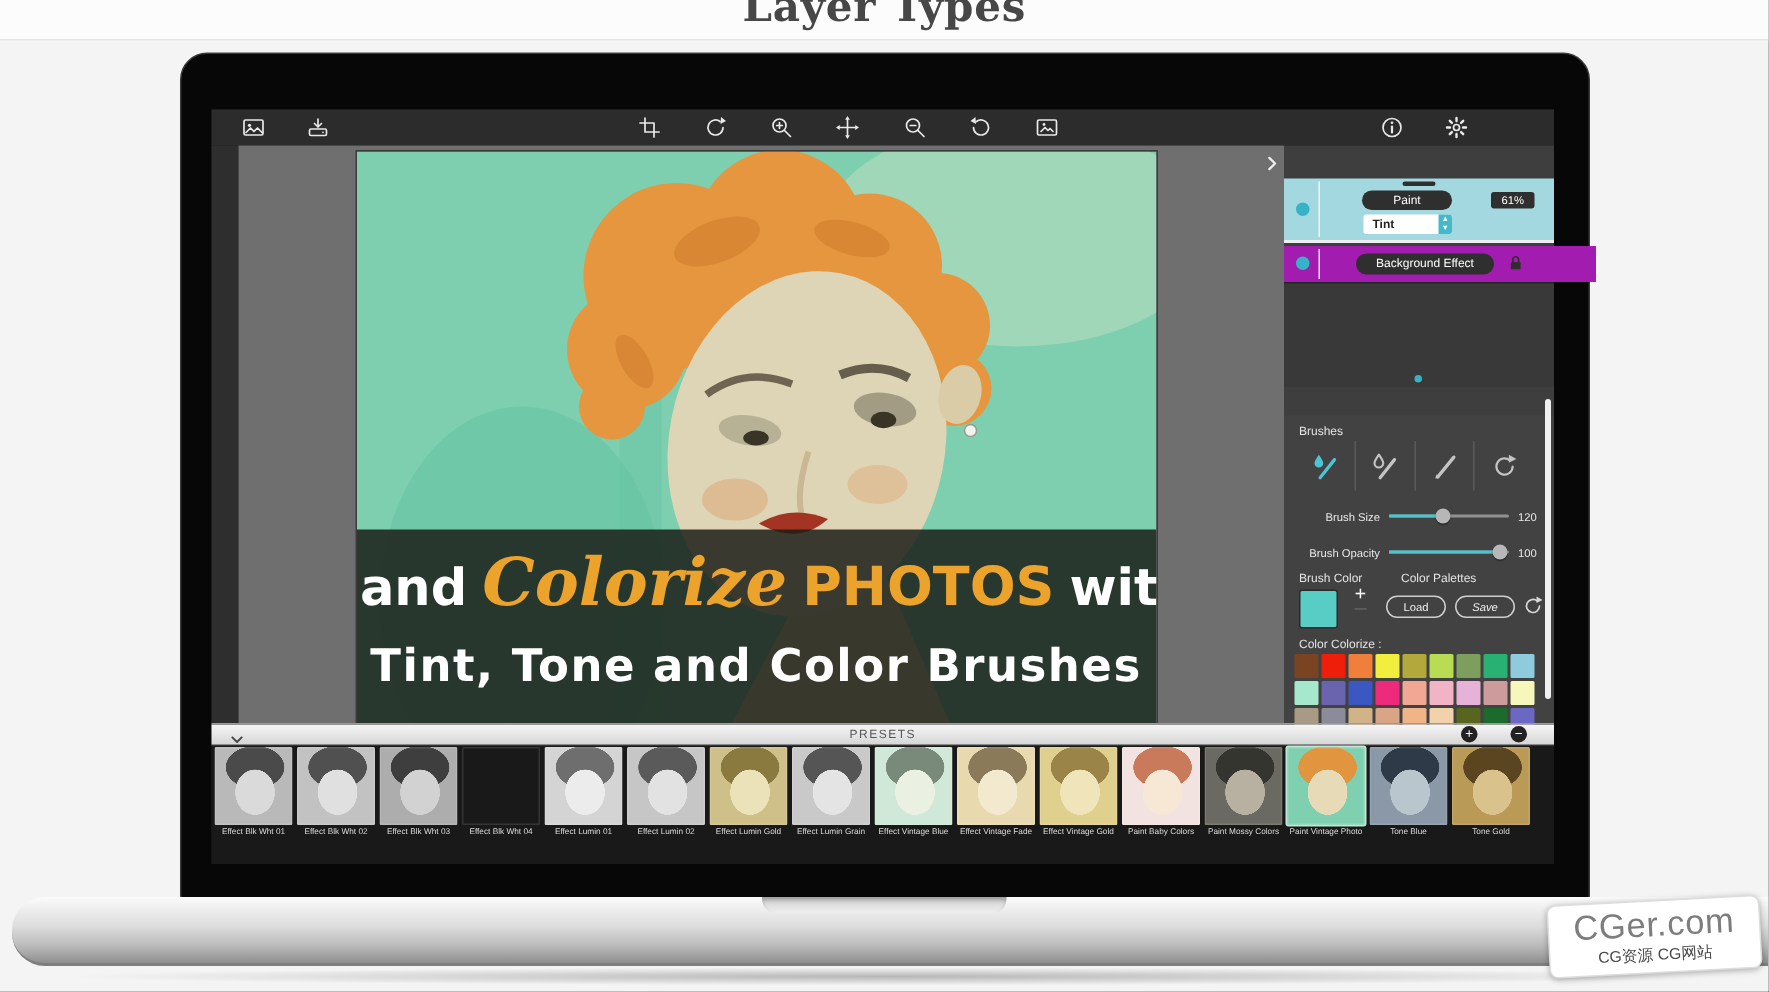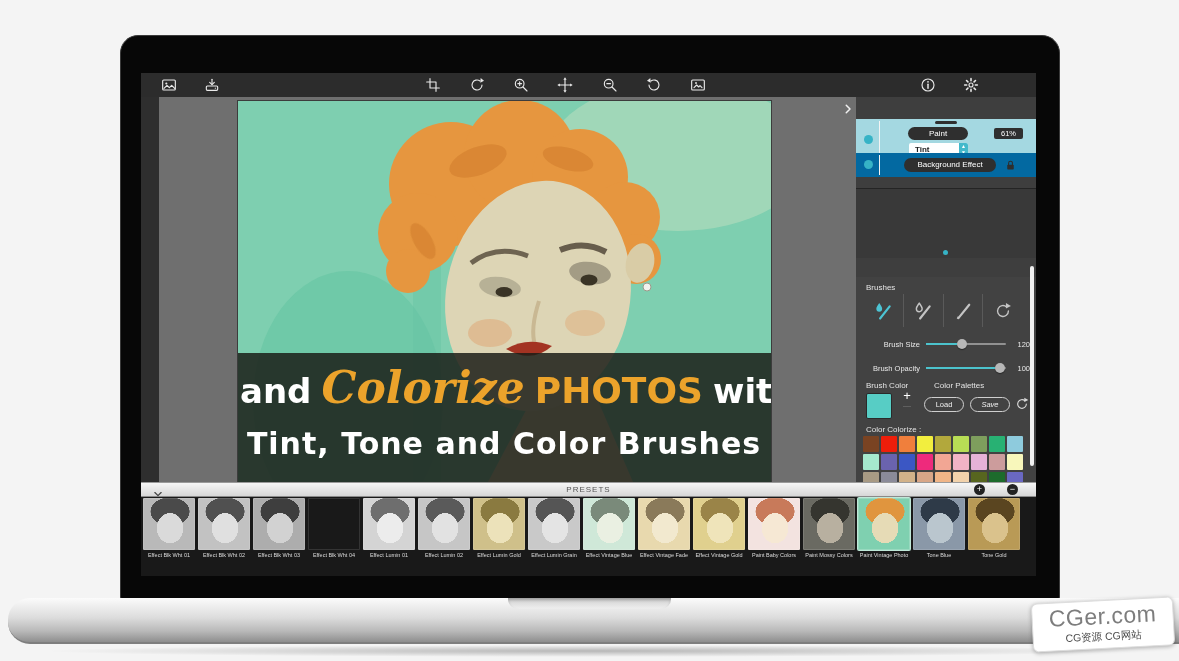--- a/index.html
+++ b/index.html
@@ -37,21 +37,21 @@
   .collapse { position:absolute; left:683px; top:6px; width:12px; height:12px; color:#f0f0f0; }
   .photo { position:absolute; left:79px; top:4px; width:533px; height:381px; outline:1px solid #3c3c3c; }
 
   
   .panel { position:absolute; left:715px; top:0; width:180px; height:385px; background:#3e3e3e; color:#e8e8e8; }
   .lheader { position:absolute; left:0; top:0; width:180px; height:22px; background:#232323; display:flex; align-items:center; }
   .lheader .ltitle { font-size:9px; font-weight:bold; letter-spacing:.5px; margin-left:10px; color:#f0f0f0; }
   .lheader .hicons { position:absolute; right:8px; display:flex; gap:13px; }
   .lheader .hicons .tbtn { width:12px; height:12px; }
   .lrow1 { position:absolute; left:0; top:22px; width:180px; height:43px; background:#a4d8e1; border-bottom:2px solid #efefef; }
-  .lrow2 { position:absolute; left:0; top:56px; width:180px; height:24px; background:#0369a1; }
+  .lrow2 { position:absolute; left:0; top:67px; width:208px; height:24px; background:#a21caf; }
   .vdot { position:absolute; left:8px; width:9px; height:9px; border-radius:50%; background:#36b3c6; }
   .vsep { position:absolute; left:23px; top:2px; bottom:2px; width:1px; background:#f4f4f4; }
   .minislider { position:absolute; left:79px; top:2px; width:22px; height:3px; background:#2f2f2f; border-radius:2px; }
   .pill { position:absolute; background:#2f2f2f; color:#fff; font-size:8px; border-radius:8px; text-align:center; line-height:13px; }
   .pill-paint { left:52px; top:8px; width:60px; height:13px; }
   .badge-op { position:absolute; left:138px; top:9px; width:29px; height:11px; background:#2f2f2f; color:#fff; font-size:7.5px; text-align:center; line-height:11px; border-radius:2px; }
   .sel-mode { position:absolute; left:53px; top:24px; width:59px; height:13px; background:#fff; border-radius:2px; font-size:8px; font-weight:bold; color:#222; line-height:13px; padding-left:6px; }
   .sel-arrow { position:absolute; right:0; top:0; width:9px; height:13px; background:#43b9cb; border-radius:0 2px 2px 0; color:#fff; font-size:5px; line-height:6px; text-align:center; }
   .pill-bg { left:48px; top:5px; width:92px; height:14px; line-height:14px; border-radius:9px; }
   .lockw { position:absolute; left:148px; top:5px; width:13px; height:13px; color:#2e2e2e; }
@@ -63,21 +63,21 @@
   .brushrow { position:absolute; left:8px; top:17px; width:158px; height:33px; display:flex; }
   .bcell { flex:1; display:flex; align-items:center; justify-content:center; border-right:1px solid #5a5a5a; color:#c4c4c4; }
   .bcell:last-child { border-right:none; }
   .bcell.active { color:#4cc4d4; }
   .bcell .ic { width:20px; height:20px; }
   .srow { position:absolute; left:8px; width:166px; height:14px; display:flex; align-items:center; gap:6px; }
   .srow .sl { width:56px; font-size:7.5px; color:#e8e8e8; text-align:right; }
   .strack { flex:1; height:2px; background:#919191; position:relative; border-radius:1px; }
   .sfill { position:absolute; left:0; top:0; height:2px; background:#4cc3cd; }
   .sthumb { position:absolute; top:-4px; width:10px; height:10px; border-radius:50%; background:#b7b7b7; box-shadow:0 1px 1px rgba(0,0,0,.4); }
-  .srow .sv { width:18px; font-size:7.5px; color:#e8e8e8; text-align:right; }
+  .srow .sv { width:18px; font-size:7.5px; color:#e8e8e8; text-align:left; }
   .swatch { position:absolute; left:10px; top:116px; width:26px; height:26px; border-radius:2px; border:1px solid #2a2a2a; }
   .plusmin { position:absolute; left:45px; top:112px; width:12px; text-align:center; color:#fff; font-size:13px; line-height:13px; }
   .plusmin .dim { color:#7c7c7c; font-size:8px; line-height:8px; }
   .palbtn { position:absolute; top:120px; height:15px; width:40px; border:1px solid #cfcfcf; border-radius:8px; background:transparent; color:#f0f0f0; font-size:7.5px; text-align:center; line-height:13px; }
   .btn-load { left:68px; } .btn-save { left:114px;font-style:italic; }
   .resetpal { position:absolute; left:158px; top:119px; width:16px; height:16px; color:#d8d8d8; }
   .grid { position:absolute; left:7px; top:159px; display:grid; grid-template-columns:repeat(9,16px); grid-auto-rows:16px; gap:2px; }
   .sw { width:16px; height:16px; border-radius:1px; }
   .scrollbar { position:absolute; right:2px; top:169px; width:4px; height:200px; background:#f0f0f0; border-radius:2px; }
 
@@ -197,20 +197,23 @@
       <path d="M4.5 21.5l3.5-1-2.3-2.3z" fill="currentColor" stroke="none"></path>
     </symbol>
   <symbol id="i-reset-brush" viewBox="0 0 24 24">
       <path d="M18.5 12a6.5 6.5 0 1 1-2.2-4.9"></path>
       <polygon points="15.5,2.5 15.5,9 21.5,6" fill="currentColor" stroke="none"></polygon>
     </symbol>
 </svg>
 
 <div id="stage">
 
+  <div class="topband">
+    <div class="pagetitle">Layer Types</div>
+  </div>
 
   <div class="screen">
     <div class="app">
 
       <div class="toolbar">
         <div class="tgroup left">
             <span class="tbtn">
               <svg class="ic">
                 <use href="#i-open-image"></use>
               </svg>

